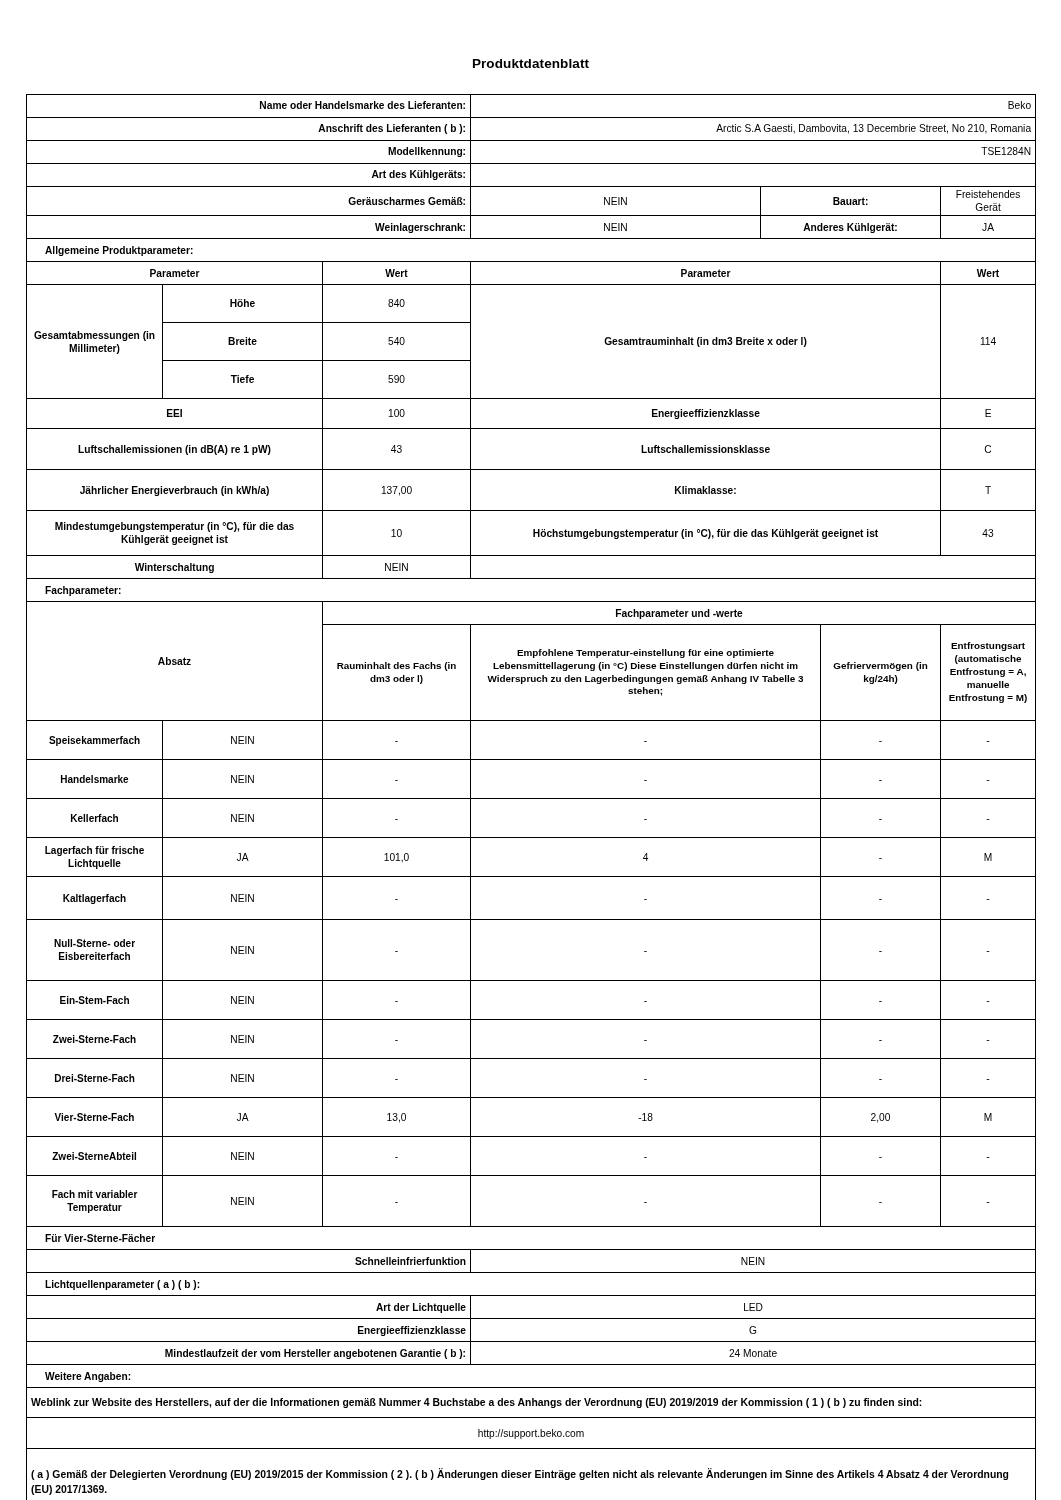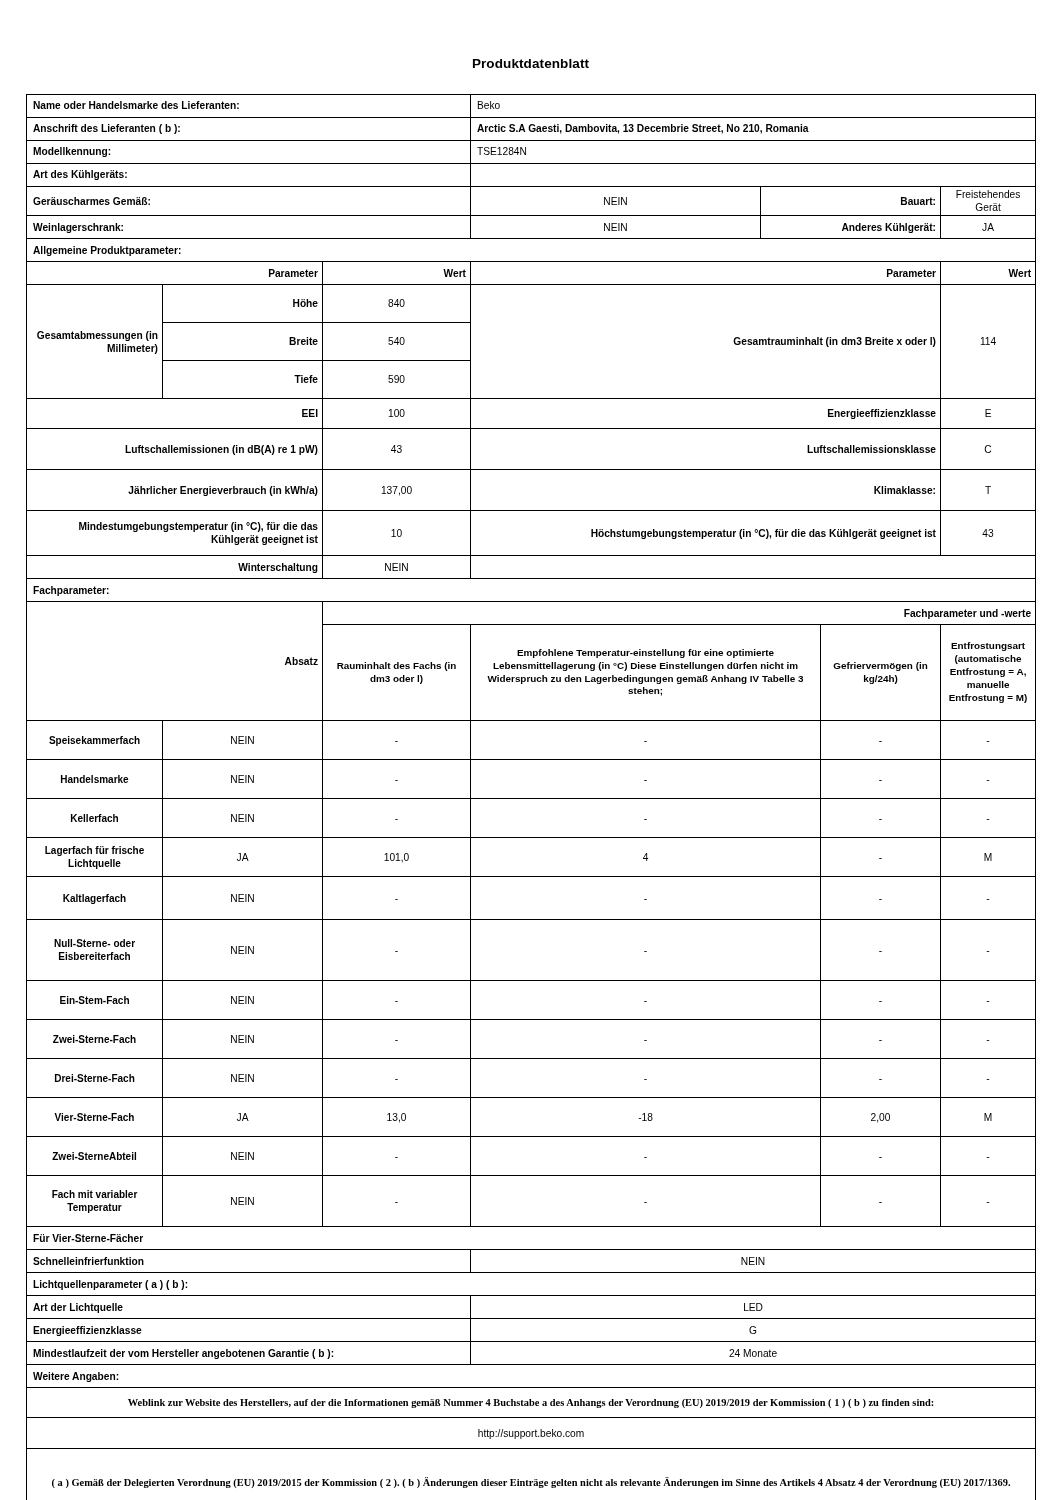--- a/index.html
+++ b/index.html
@@ -46,39 +46,37 @@
   td {
     border: 1.2px solid #000;
     font-size: 10.2px;
     padding: 1px 4px;
     vertical-align: middle;
     line-height: 1.28;
     word-wrap: break-word;
   }
   .lbl {
     font-weight: bold;
+    text-align: right;
+    padding-left: 6px;
+  }
+  .ctr { text-align: center; }
+  .ctrb { text-align: center; font-weight: bold; }
+  .sect {
+    font-weight: bold;
     text-align: left;
-    padding-left: 6px;
-  }
-  .ctr { text-align: center; }
-  .ctrb { text-align: right; font-weight: bold; }
-  .sect {
-    font-weight: bold;
-    text-align: left;
-    padding-left: 6px;
+    padding-left: 18px;
   }
   .r22 { height: 20px; }
   .dash { text-align: center; font-size: 10.2px; }
   .note {
     font-weight: bold;
-    text-align: center;
     font-size: 10.4px;
     line-height: 1.45;
-    padding: 7px 10px;
-    font-family: Liberation Serif, serif;
+    padding: 7px 4px;
   }
   .plain-ctr {
     text-align: center;
     font-size: 10.2px;
   }
   .hdr-cell {
     font-weight: bold;
     text-align: center;
     font-size: 9.9px;
     line-height: 1.3;
@@ -110,21 +108,21 @@
         <col style="width:95px">
       </colgroup>
       <tbody>
 
         <tr>
           <td class="lbl r22" colspan="3">Name oder Handelsmarke des Lieferanten:</td>
           <td class="lbl r22" colspan="4" style="font-weight:normal">Beko</td>
         </tr>
         <tr>
           <td class="lbl r22" colspan="3">Anschrift des Lieferanten ( b ):</td>
-          <td class="lbl r22" colspan="4" style="font-weight:bold">Arctic S.A  Gaesti, Dambovita, 13 Decembrie Street, No 210, Romania</td>
+          <td class="lbl r22" colspan="4" style="font-weight:normal">Arctic S.A  Gaesti, Dambovita, 13 Decembrie Street, No 210, Romania</td>
         </tr>
         <tr>
           <td class="lbl r22" colspan="3">Modellkennung:</td>
           <td class="lbl r22" colspan="4" style="font-weight:normal">TSE1284N</td>
         </tr>
         <tr>
           <td class="lbl r22" colspan="3">Art des Kühlgeräts:</td>
           <td class="lbl r22" colspan="4" style="font-weight:normal"></td>
         </tr>
 

